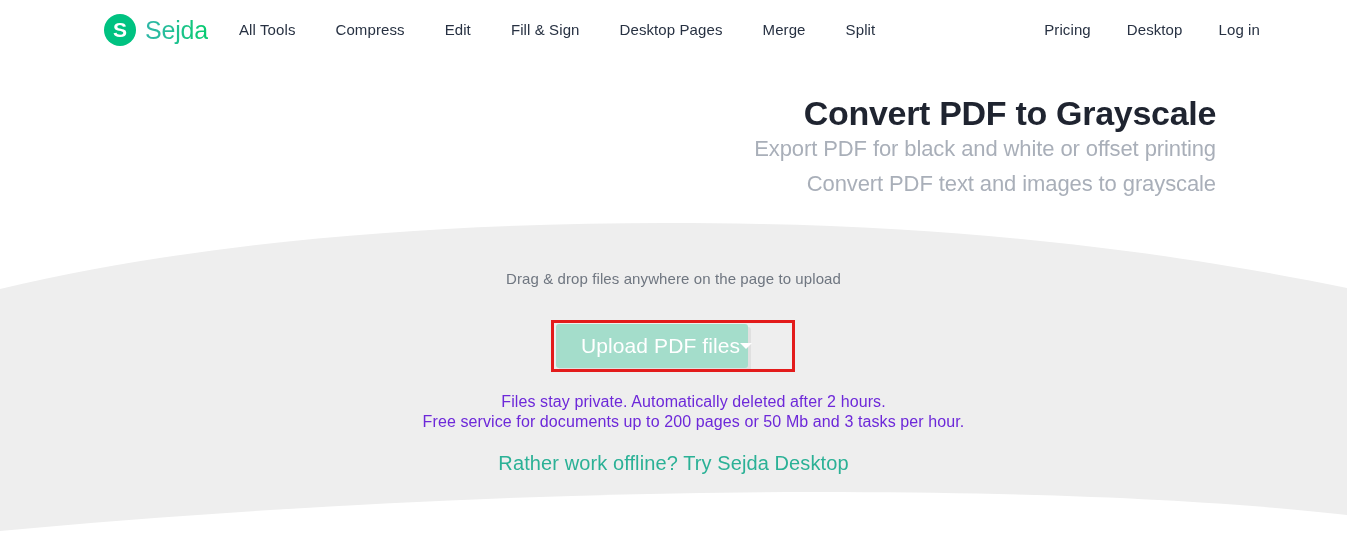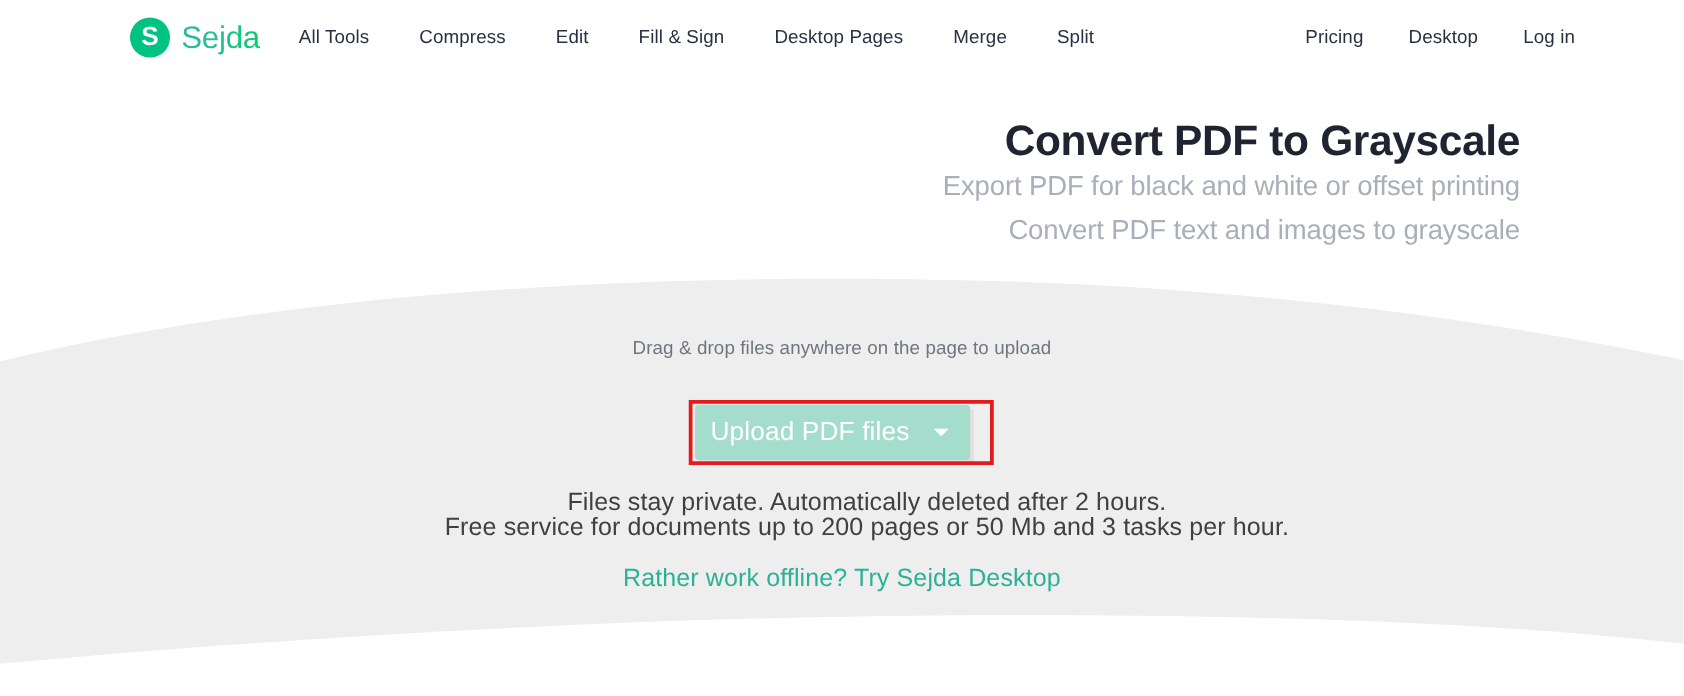--- a/index.html
+++ b/index.html
@@ -152,28 +152,28 @@
     border: 3px solid #e31b1b;
     box-sizing: border-box;
     z-index: 6;
     pointer-events: none;
   }
 
   .upload-btn {
     position: absolute;
     left: 556px;
     top: 324px;
-    width: 220px;
+    width: 192px;
     height: 44px;
     background: #a4ddcb;
     border: none;
     border-radius: 3px;
     box-shadow: 3px 3px 0 rgba(0,0,0,0.055);
     cursor: pointer;
-    padding: 0;
+    padding: 15px;
     display: flex;
     align-items: center;
     z-index: 5;
     font-family: "Liberation Sans", sans-serif;
   }
   .upload-btn-label {
     flex: 1;
     text-align: center;
     color: #ffffff;
     font-size: 21px;
@@ -197,22 +197,22 @@
 
   .notes {
     position: absolute;
     left: 0;
     top: 392px;
     width: 1347px;
     text-align: center;
     z-index: 3;
   }
   .note-line {
-    font-size: 20px;
-    color: #404040;
+    font-size: 16px;
+    color: #6d28d9;
     line-height: 20px;
     letter-spacing: 0.1px;
     margin-left: 40px;
   }
   .offline-link {
     display: inline-block;
     margin-top: 20px;
     font-size: 20px;
     color: #2bb196;
     text-decoration: none;

